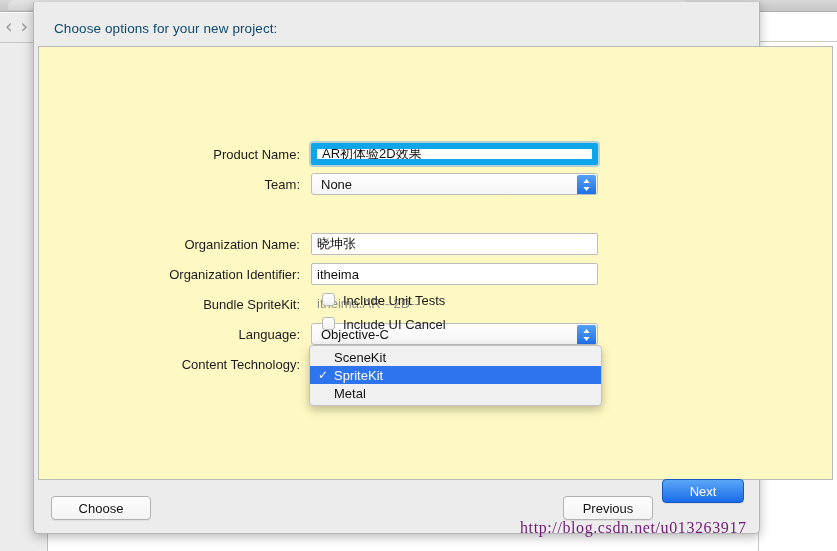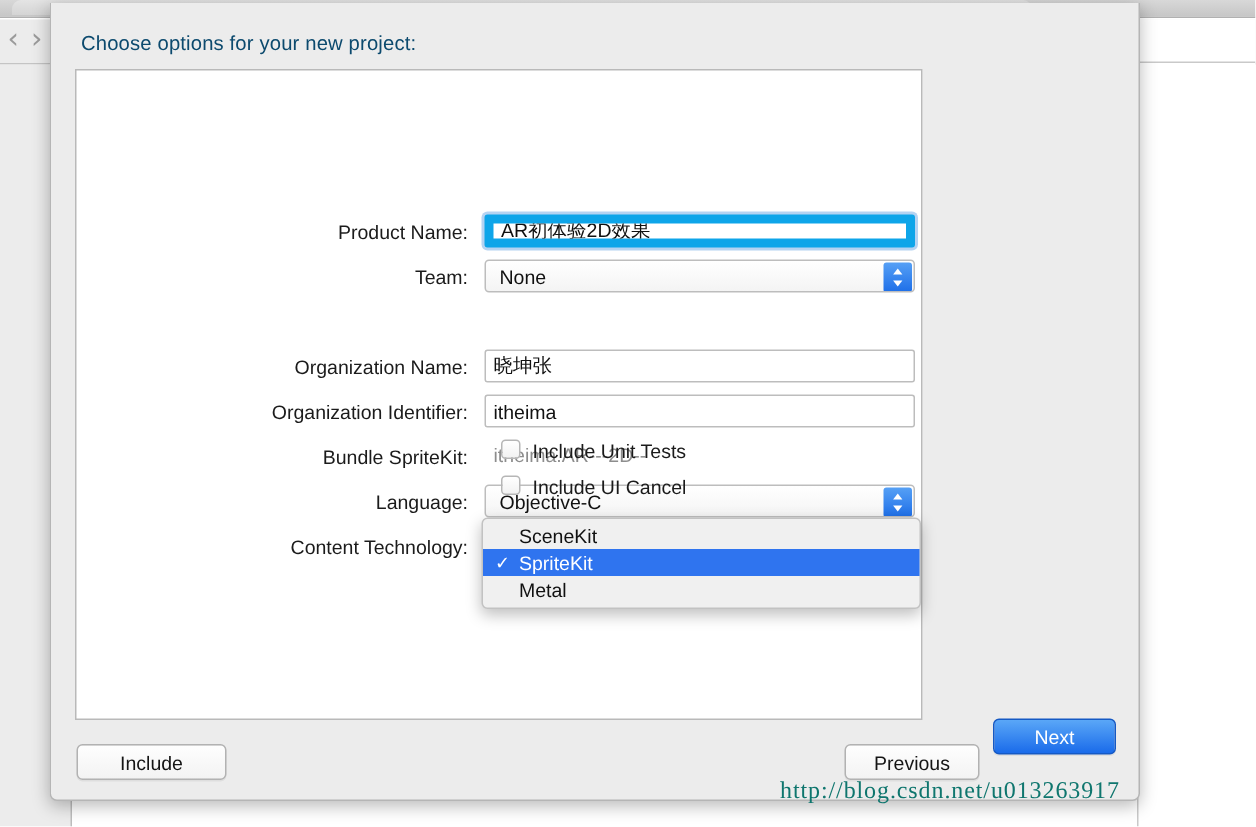--- a/index.html
+++ b/index.html
@@ -115,25 +115,25 @@
     position: absolute;
     left: 20px;
     top: 19px;
     font-size: 13.5px;
     color: #0c4a6e;
     letter-spacing: 0.1px;
   }
 
   #form-panel {
     position: absolute;
-    left: 16px;
+    left: 4px;
     top: 44px;
-    width: 565px;
+    width: 795px;
     height: 434px;
-    background: #ffffff;
+    background: #fef9c3;
     border: 1px solid #b9b9b9;
     box-sizing: border-box;
   }
 
   
   #form-rows {
     position: absolute;
     left: 0;
     top: 92px;
     width: 693px;
@@ -298,21 +298,21 @@
     color: #ffffff;
   }
 
   
   #watermark {
     position: absolute;
     left: 520px;
     top: 519px;
     font-family: "Liberation Serif", "DejaVu Serif", serif;
     font-size: 16px;
-    color: #0f766e;
+    color: #701a75;
     letter-spacing: 0.6px;
     white-space: nowrap;
     z-index: 60;
   }
 </style>
 </head>
 <body>
 
 <div id="bg-window">
   <div id="bg-titlebar">
@@ -435,19 +435,19 @@
         <span>SpriteKit</span>
       </div>
       <div class="menu-item">
         <span class="menu-check"></span>
         <span>Metal</span>
       </div>
     </div>
 
   </div>
 
-  <button class="push-button" id="cancel-button">Include</button>
+  <button class="push-button" id="cancel-button">Choose</button>
   <button class="push-button" id="previous-button">Previous</button>
   <button class="push-button" id="next-button">Next</button>
 
 </div>
 
 <div id="watermark">http://blog.csdn.net/u013263917</div>
 
 </body></html>

